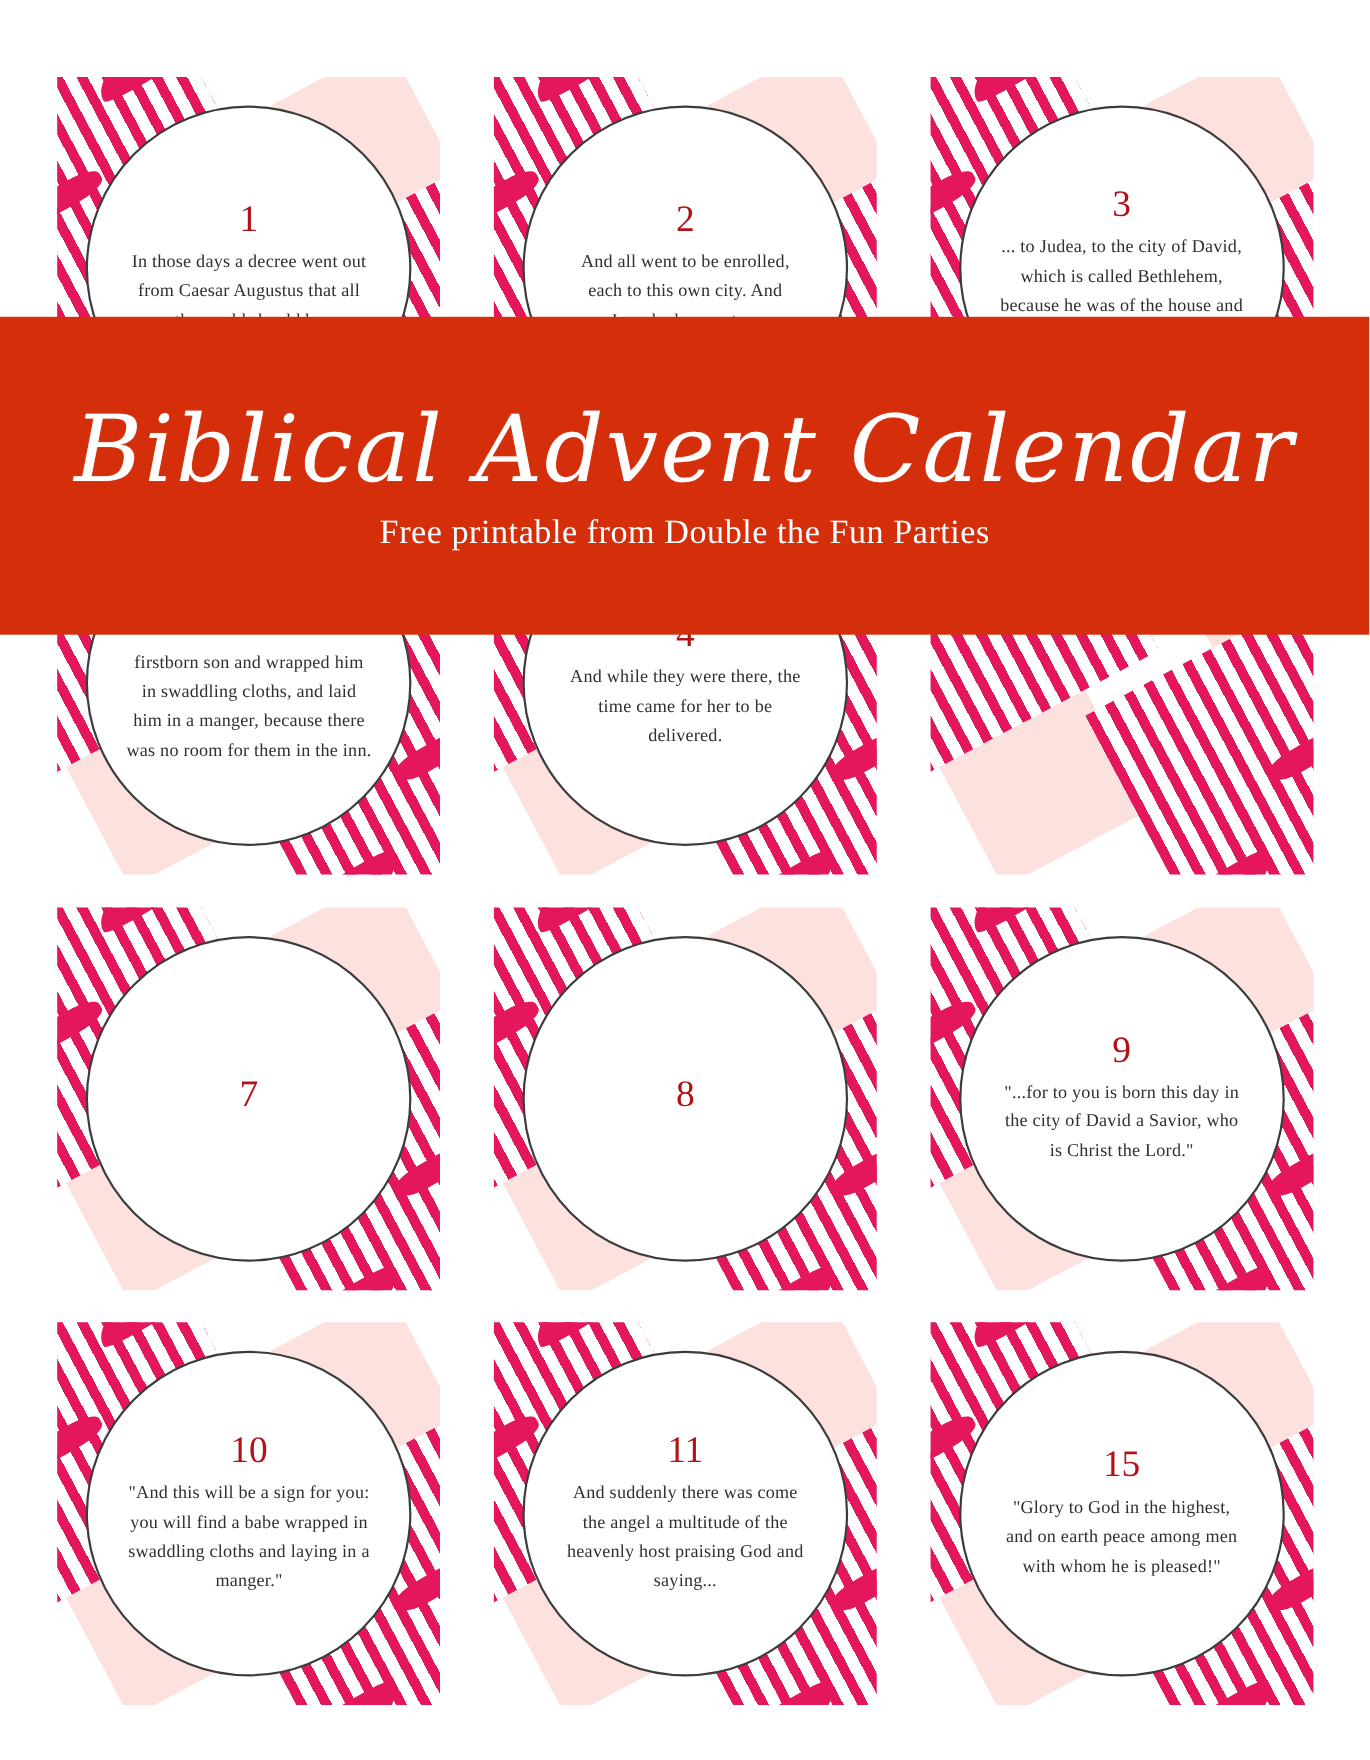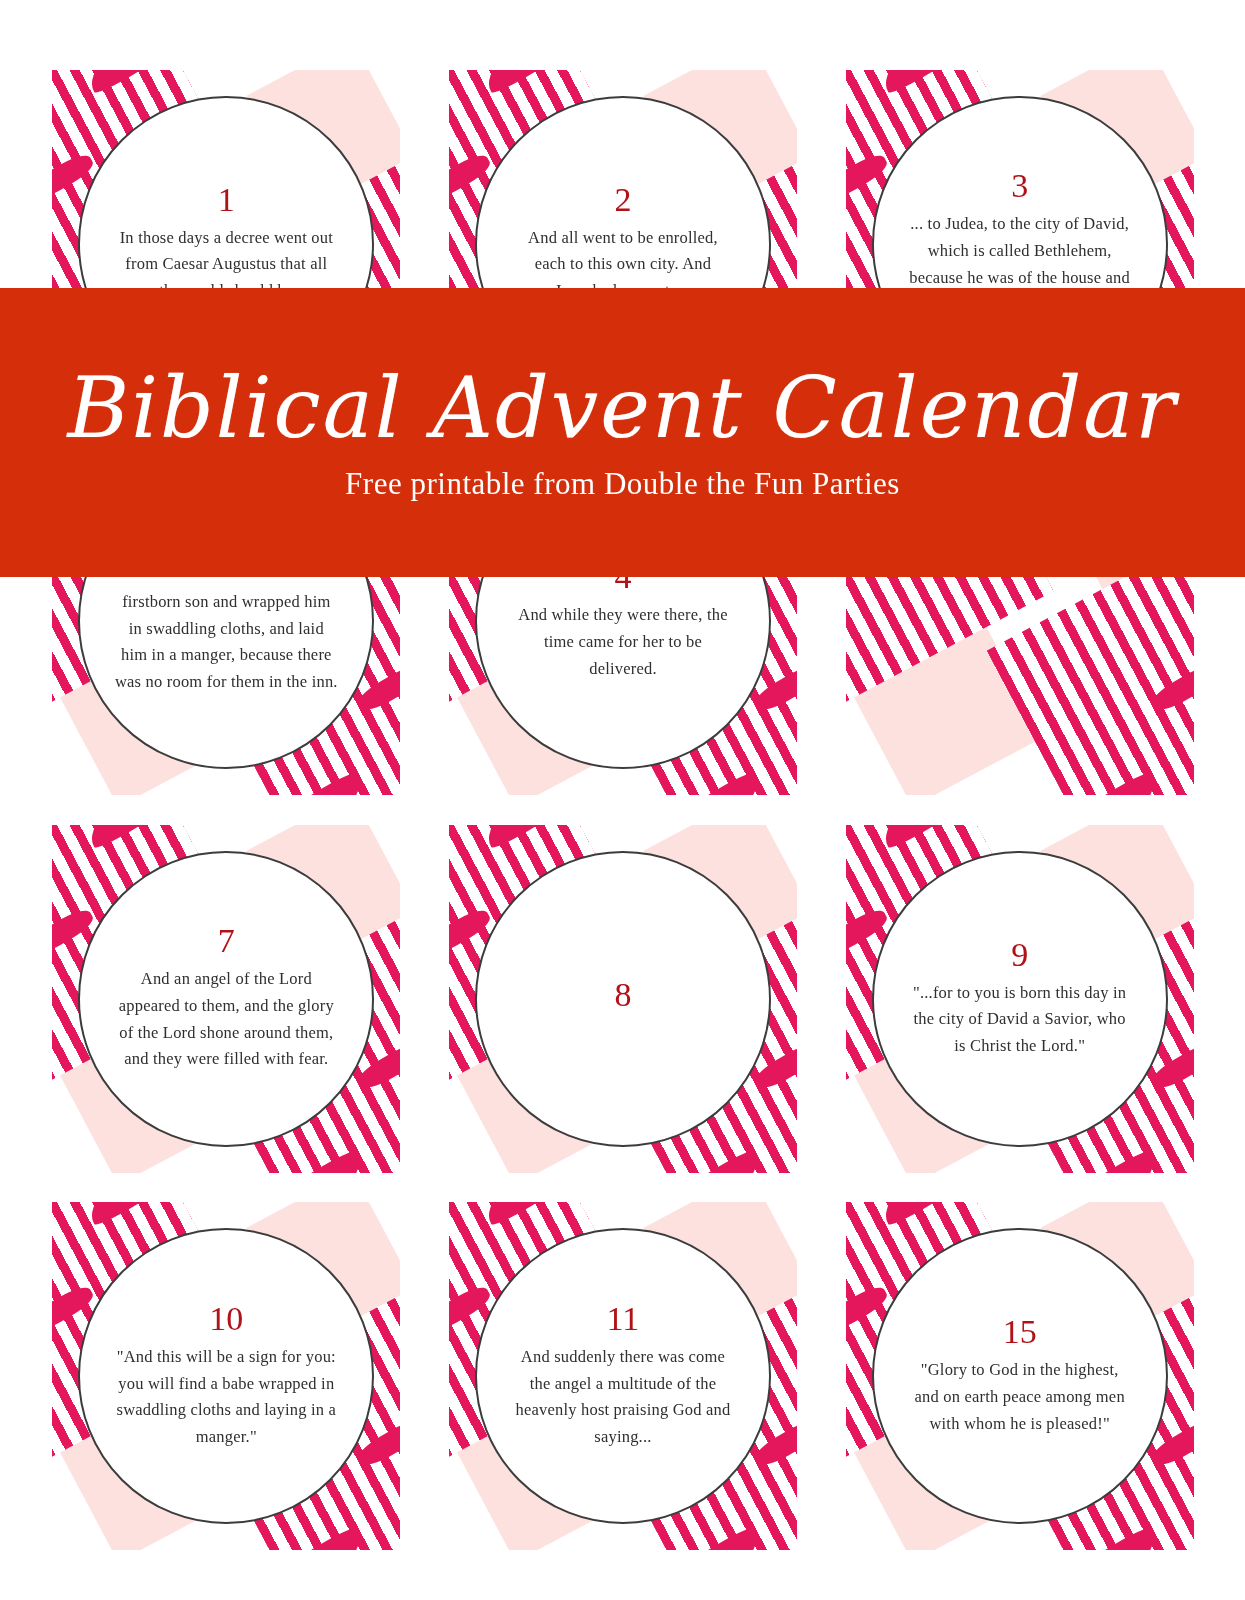--- a/index.html
+++ b/index.html
@@ -297,21 +297,20 @@
           <div class="pale2"></div>
         <div class="stripes tl"></div>
           <div class="stripes br"></div>
         <div class="swoosh a"></div>
           <div class="swoosh b"></div>
         <div class="swoosh c"></div>
           <div class="swoosh d"></div>
       </div>
       <div class="circle">
         <div class="day-number">7</div>
-        <div class="verse">And an angel of the Lord appeared to them, and the glory of the Lord shone around them, and they were filled with fear.</div>
       </div>
     </div>
 
     <div class="cell">
       <div class="decor">
         <div class="pale"></div>
           <div class="pale2"></div>
         <div class="stripes tl"></div>
           <div class="stripes br"></div>
         <div class="swoosh a"></div>

